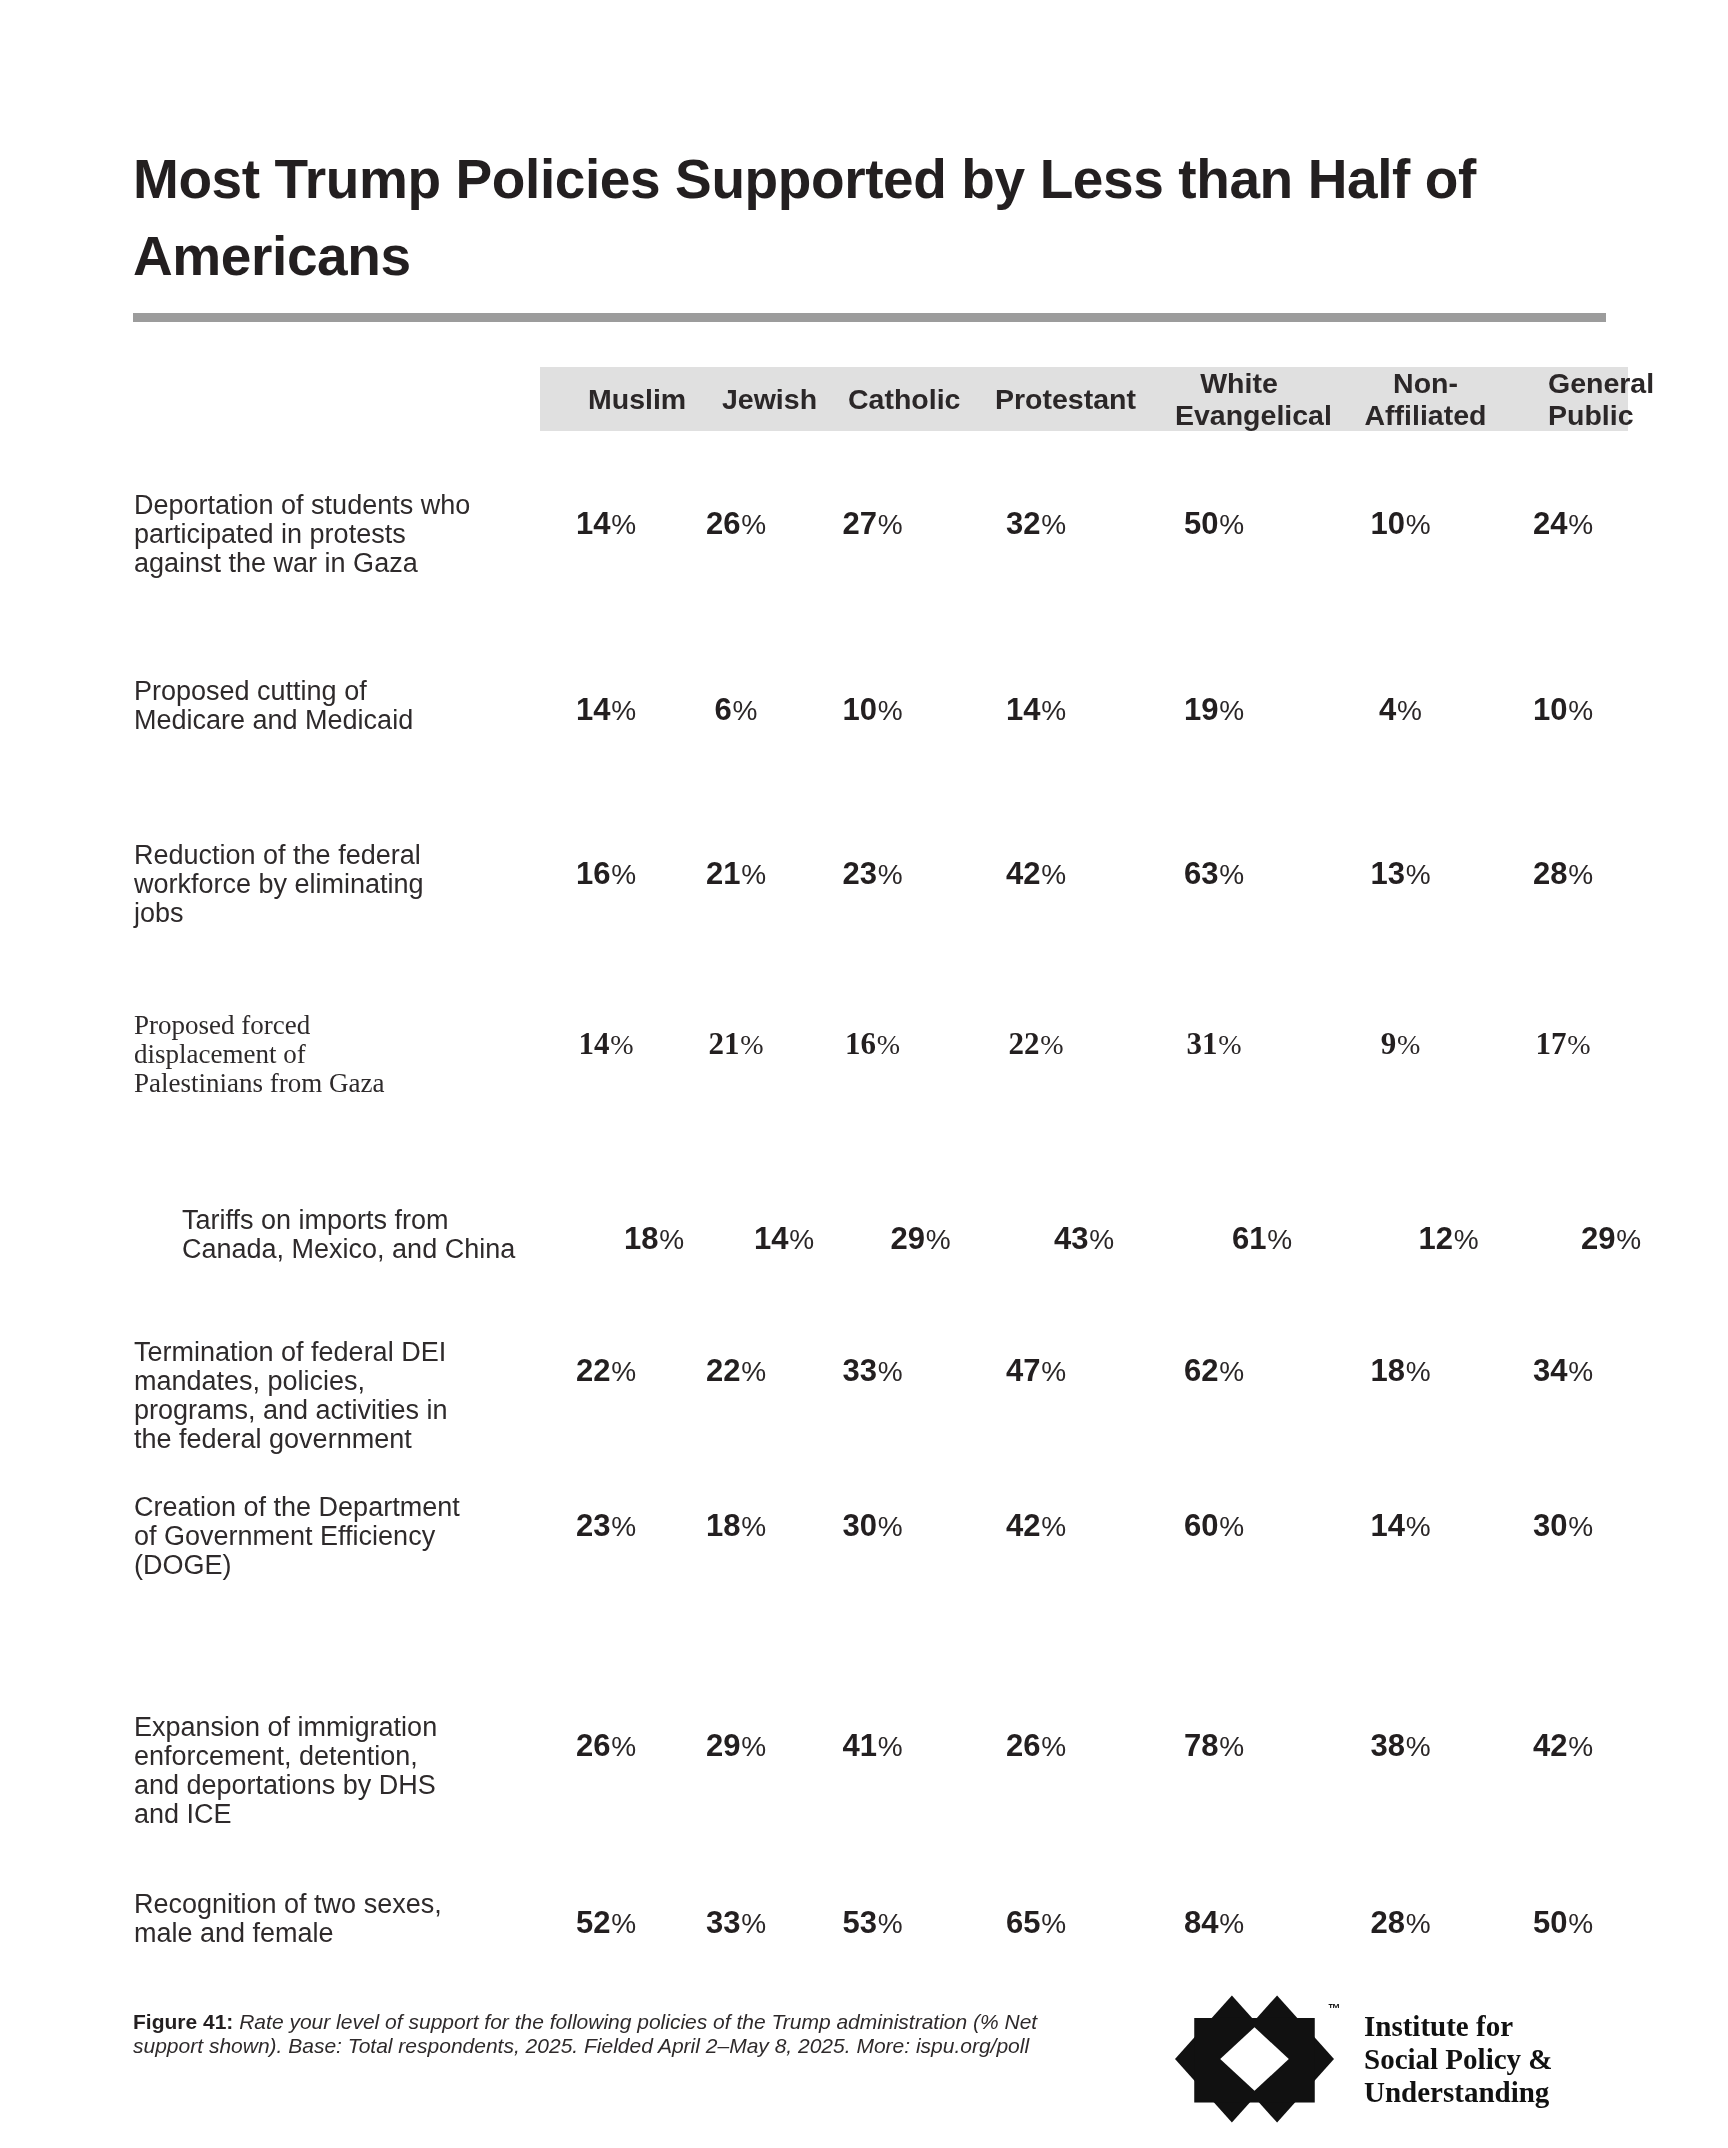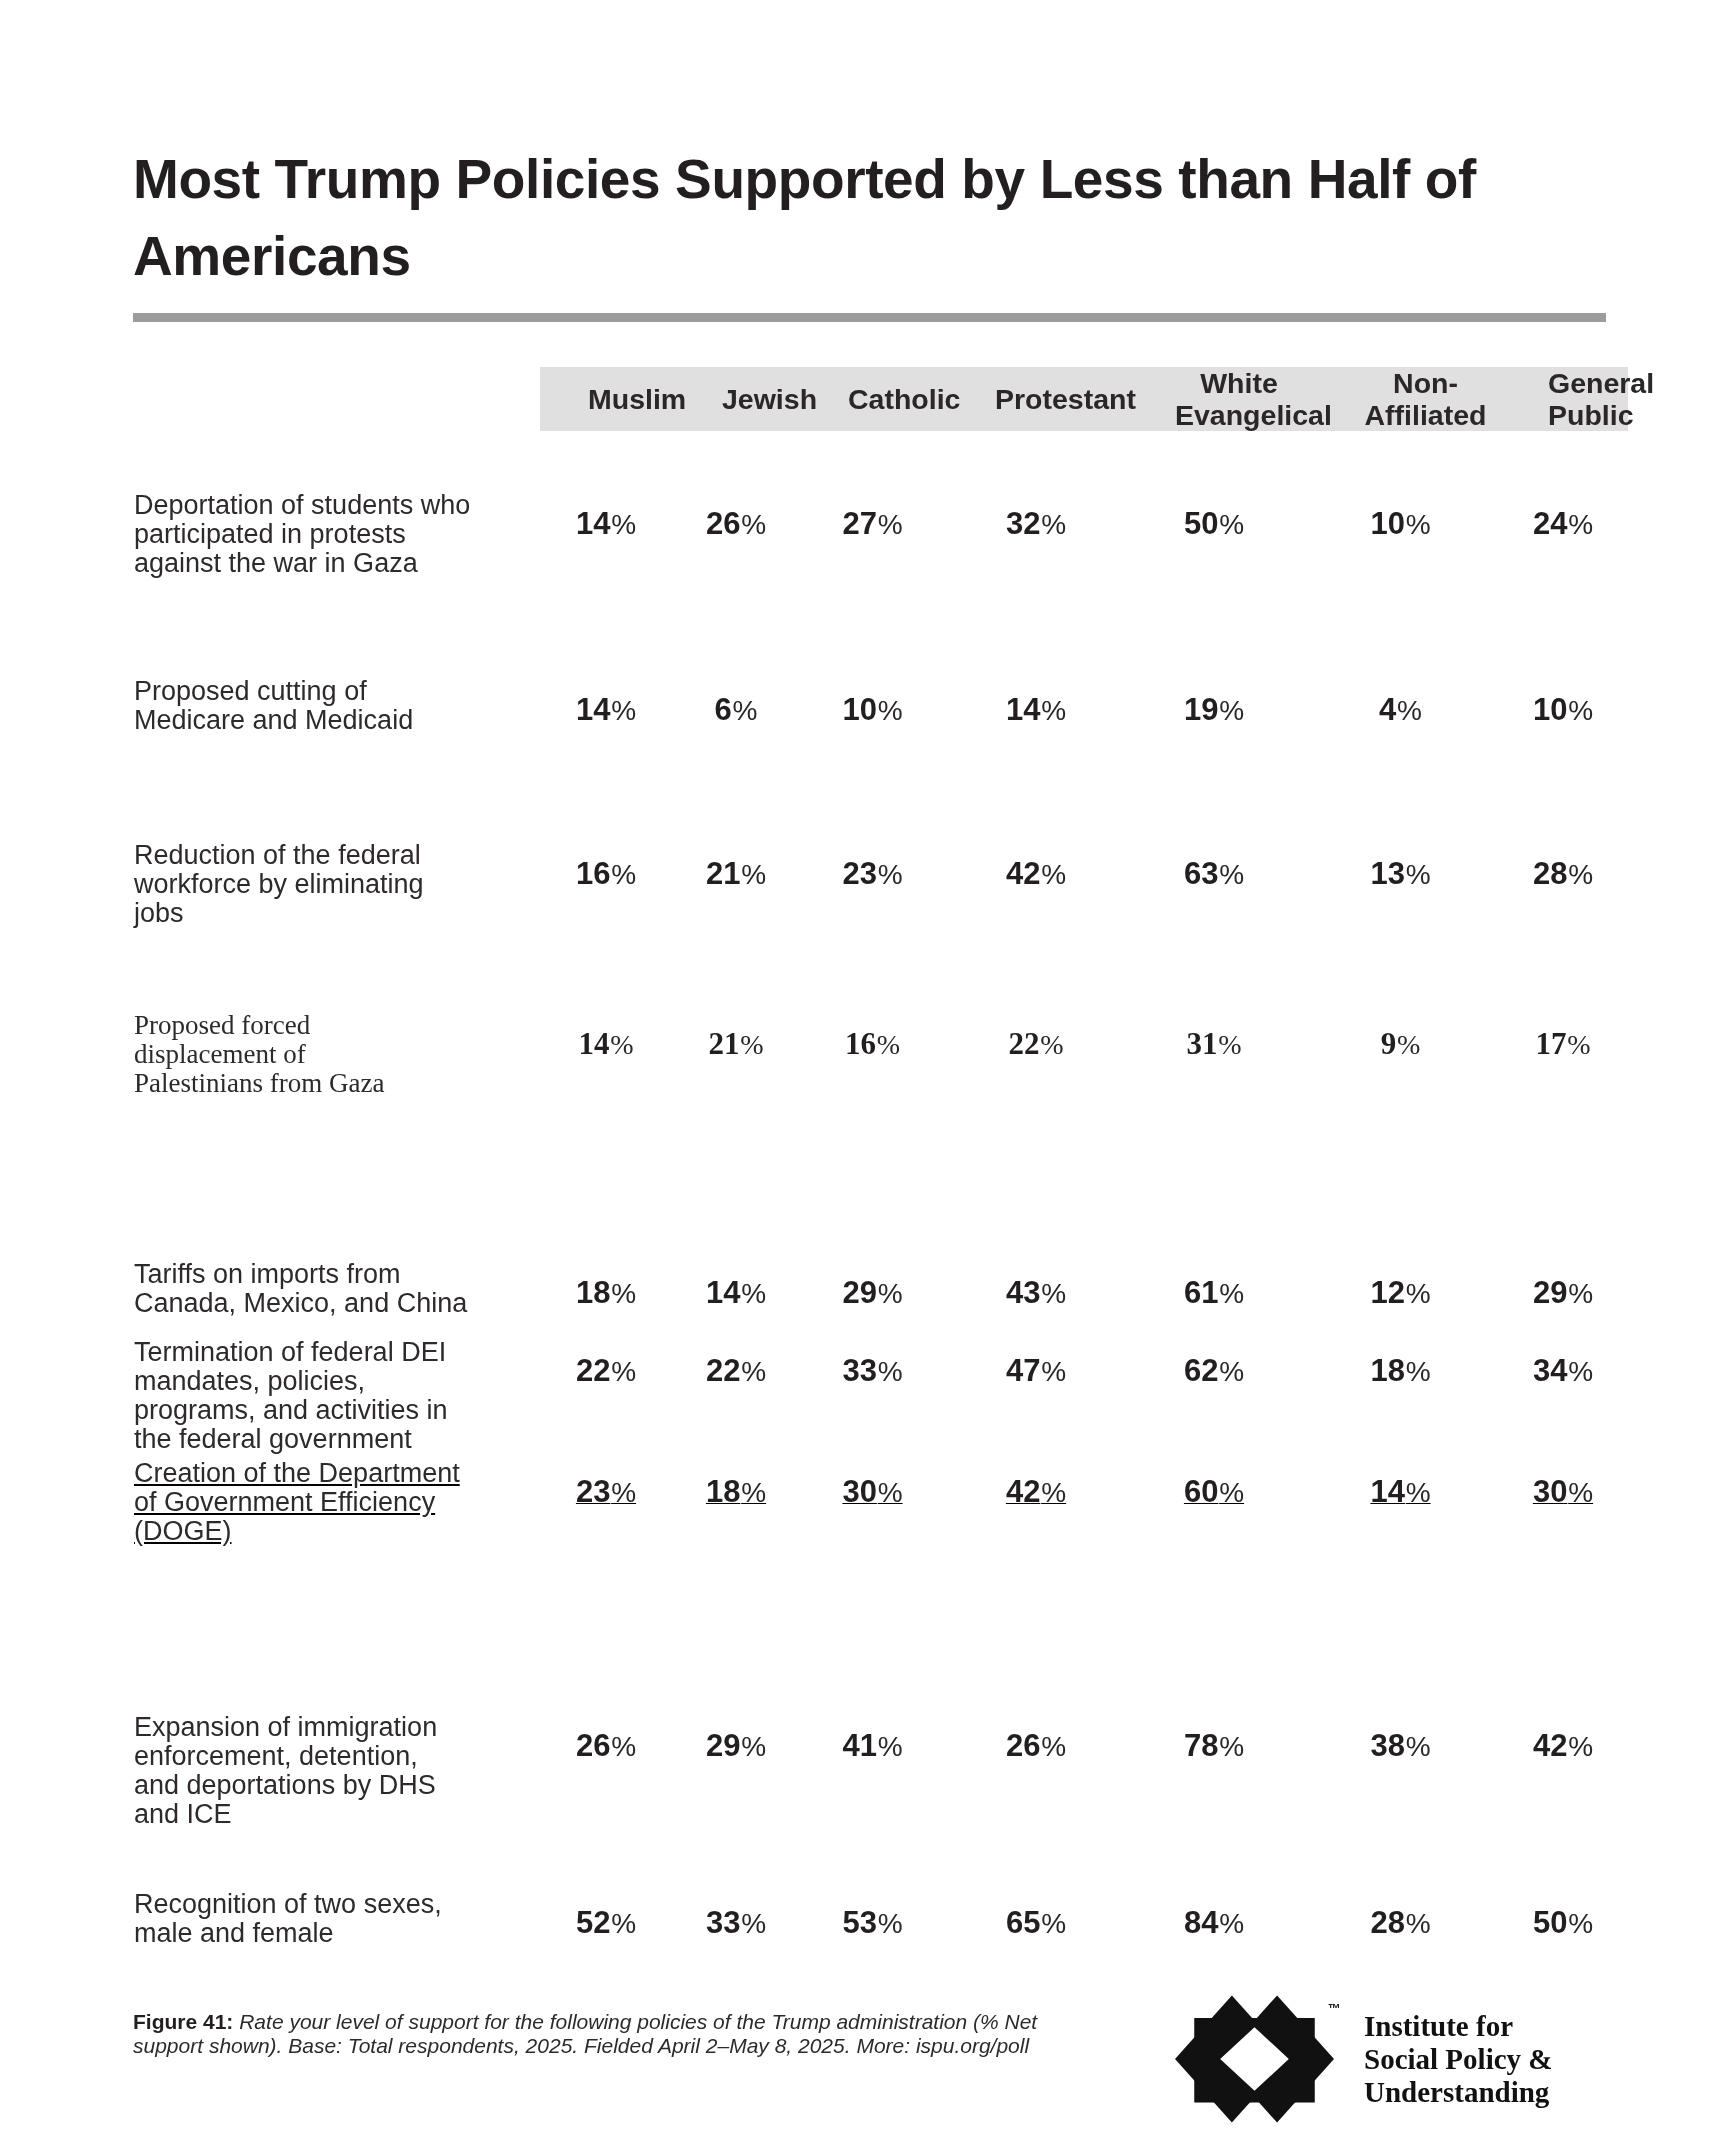--- a/index.html
+++ b/index.html
@@ -118,41 +118,41 @@
     <div class="trow" style="top: 1011px; font-family: Liberation Serif, serif;">
       <div class="rlabel">Proposed forced<br>displacement of<br>Palestinians from Gaza</div>
       <div class="val"><span class="num">14</span><span class="pct">%</span></div>
       <div class="val"><span class="num">21</span><span class="pct">%</span></div>
       <div class="val"><span class="num">16</span><span class="pct">%</span></div>
       <div class="val"><span class="num">22</span><span class="pct">%</span></div>
       <div class="val"><span class="num">31</span><span class="pct">%</span></div>
       <div class="val"><span class="num">9</span><span class="pct">%</span></div>
       <div class="val"><span class="num">17</span><span class="pct">%</span></div>
     </div>
-    <div class="trow" style="top: 1260px;">
+    <div class="trow" style="top: 1206px; margin-left: 48px;">
       <div class="rlabel">Tariffs on imports from<br>Canada, Mexico, and China</div>
       <div class="val"><span class="num">18</span><span class="pct">%</span></div>
       <div class="val"><span class="num">14</span><span class="pct">%</span></div>
       <div class="val"><span class="num">29</span><span class="pct">%</span></div>
       <div class="val"><span class="num">43</span><span class="pct">%</span></div>
       <div class="val"><span class="num">61</span><span class="pct">%</span></div>
       <div class="val"><span class="num">12</span><span class="pct">%</span></div>
       <div class="val"><span class="num">29</span><span class="pct">%</span></div>
     </div>
     <div class="trow" style="top: 1338px;">
       <div class="rlabel">Termination of federal DEI<br>mandates, policies,<br>programs, and activities in<br>the federal government</div>
       <div class="val"><span class="num">22</span><span class="pct">%</span></div>
       <div class="val"><span class="num">22</span><span class="pct">%</span></div>
       <div class="val"><span class="num">33</span><span class="pct">%</span></div>
       <div class="val"><span class="num">47</span><span class="pct">%</span></div>
       <div class="val"><span class="num">62</span><span class="pct">%</span></div>
       <div class="val"><span class="num">18</span><span class="pct">%</span></div>
       <div class="val"><span class="num">34</span><span class="pct">%</span></div>
     </div>
-    <div class="trow" style="top: 1459px; text-decoration: underline;">
+    <div class="trow" style="top: 1493px;">
       <div class="rlabel">Creation of the Department<br>of Government Efficiency<br>(DOGE)</div>
       <div class="val"><span class="num">23</span><span class="pct">%</span></div>
       <div class="val"><span class="num">18</span><span class="pct">%</span></div>
       <div class="val"><span class="num">30</span><span class="pct">%</span></div>
       <div class="val"><span class="num">42</span><span class="pct">%</span></div>
       <div class="val"><span class="num">60</span><span class="pct">%</span></div>
       <div class="val"><span class="num">14</span><span class="pct">%</span></div>
       <div class="val"><span class="num">30</span><span class="pct">%</span></div>
     </div>
     <div class="trow" style="top: 1713px;">

